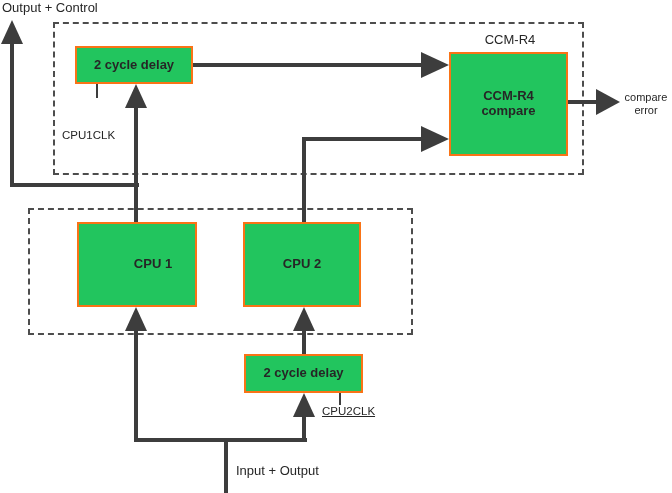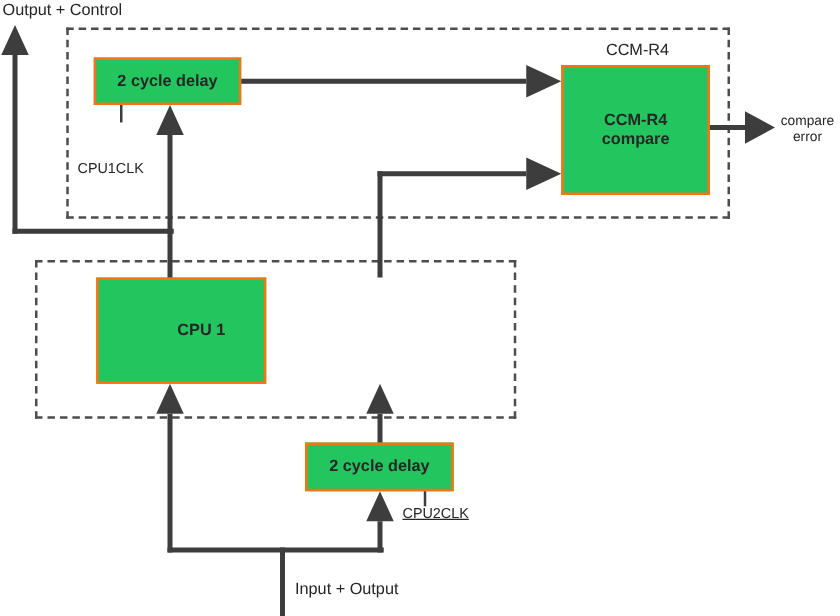--- a/index.html
+++ b/index.html
@@ -68,21 +68,22 @@
 <div id="canvas">
 
   <div class="dashed-group" style="left:53px;top:22px;width:531px;height:153px;"></div>
   <div class="dashed-group" style="left:28px;top:208px;width:385px;height:127px;"></div>
 
   <div class="lbl" style="left:460px;top:33px;width:100px;text-align:center;">CCM-R4</div>
 
   <div class="block" style="left:75px;top:46px;width:118px;height:38px;">2 cycle delay</div>
   <div class="block" style="left:449px;top:52px;width:119px;height:104px;">CCM-R4
 compare</div>
-  <div class="block" style="left:77px;top:222px;width:136px;height:85px;padding-left:32px;">CPU 1</div>
+  <div class="block" style="left:77px;top:222px;width:120px;height:85px;padding-left:32px;">CPU 1</div>
+  <div class="block" style="left:243px;top:222px;width:118px;height:85px;">CPU 2</div>
   <div class="block" style="left:244px;top:354px;width:119px;height:39px;">2 cycle delay</div>
 
   <div class="lbl" style="left:2px;top:1px;">Output + Control</div>
   <div class="line" style="left:10px;top:44px;width:4px;height:143px;"></div>
   <div class="arrow-up" style="left:1px;top:20px;"></div>
   <div class="line" style="left:10px;top:183px;width:129px;height:4px;"></div>
 
   <div class="line" style="left:134px;top:108px;width:4px;height:114px;"></div>
   <div class="arrow-up" style="left:125px;top:84px;"></div>
 

